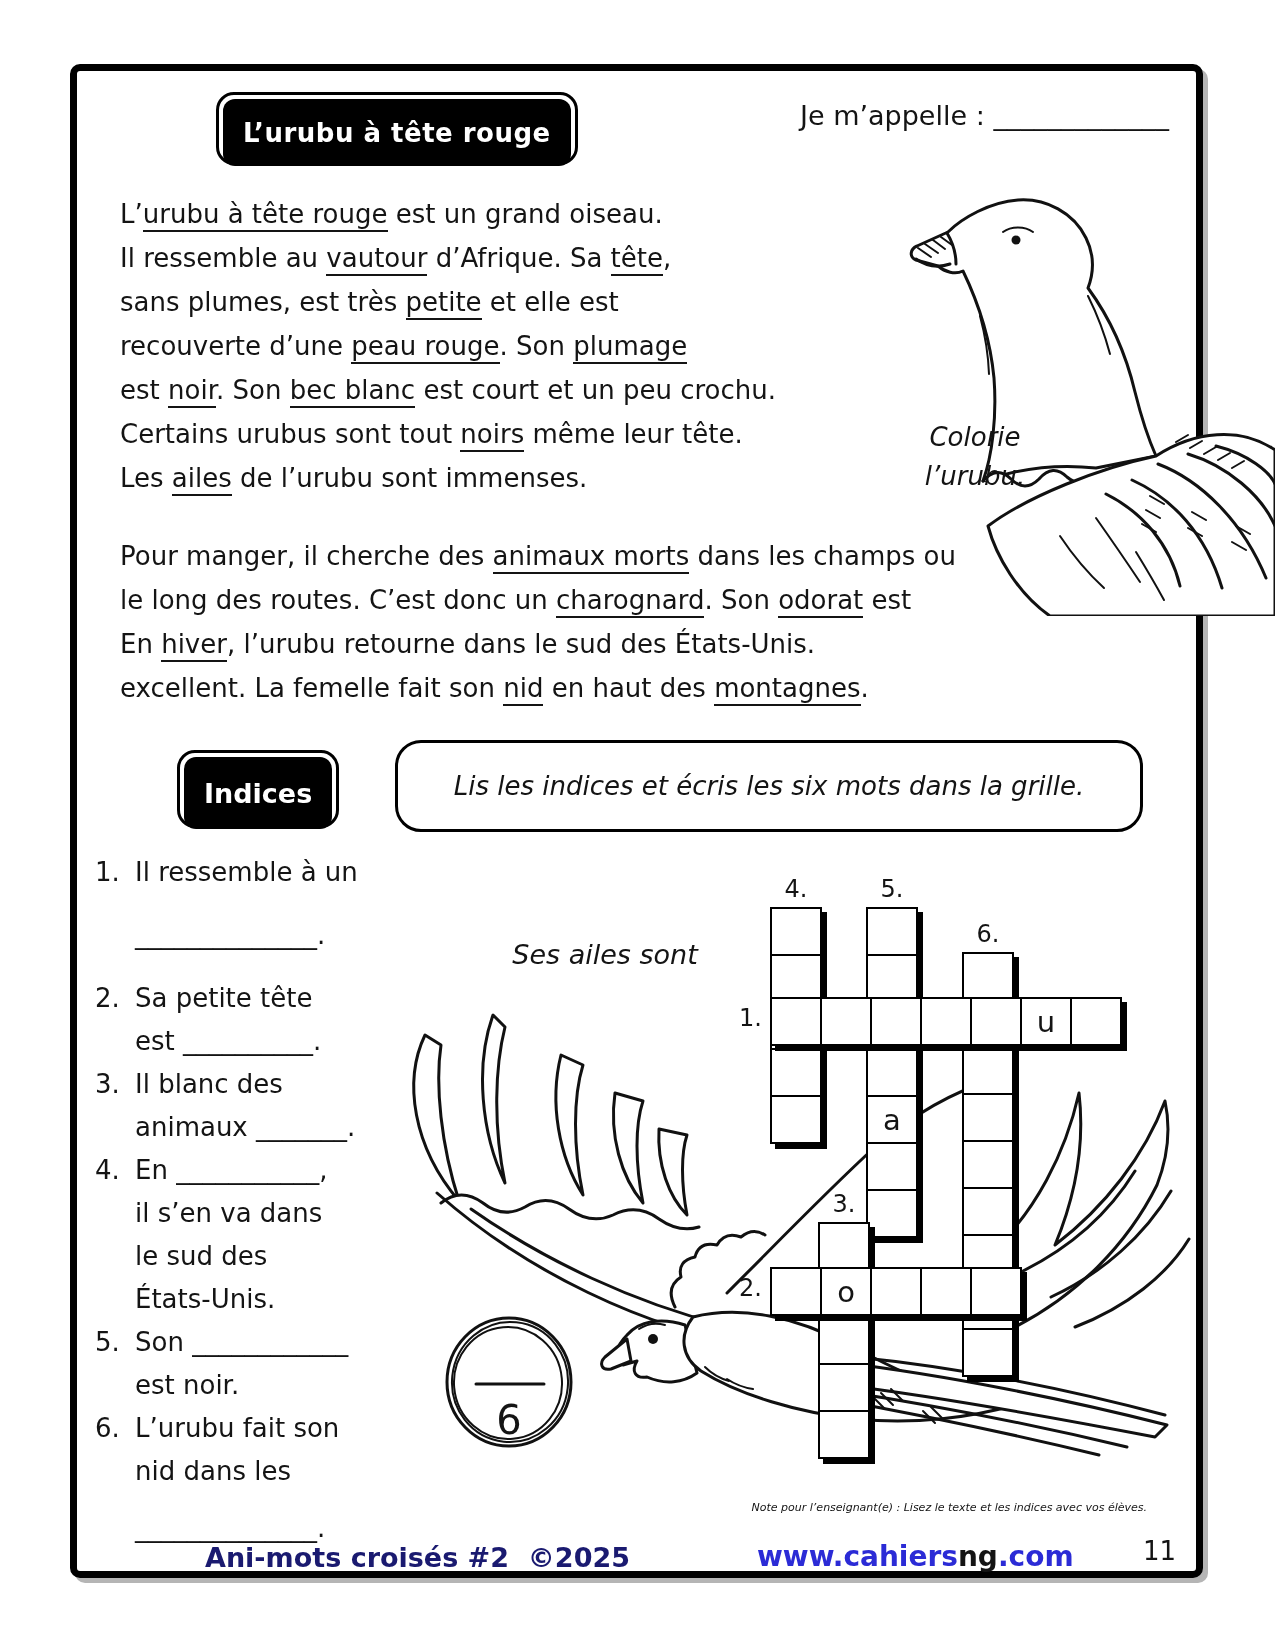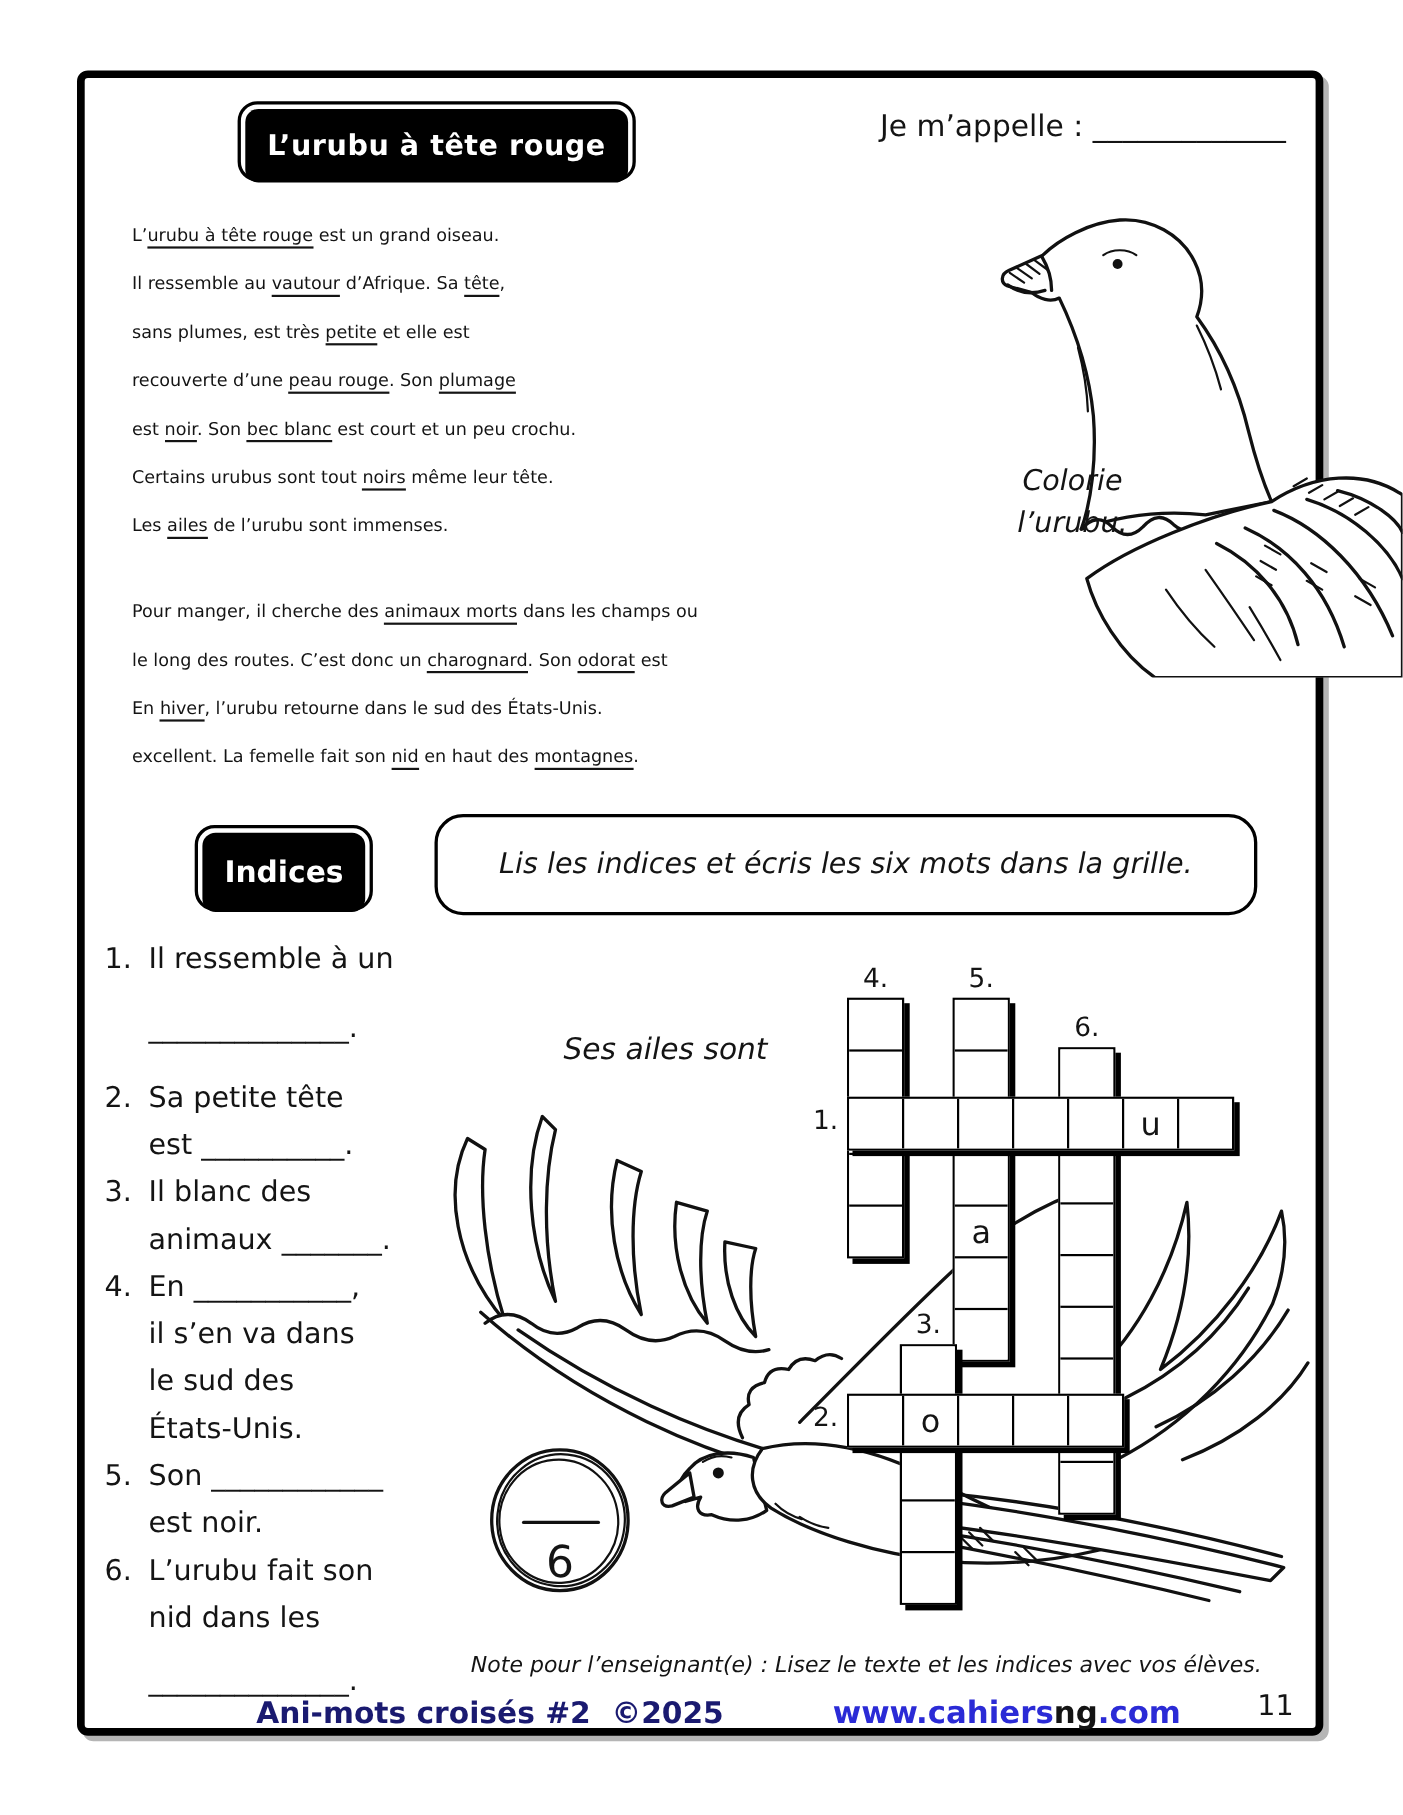--- a/index.html
+++ b/index.html
@@ -15,21 +15,21 @@
   
   .badge{position:absolute;border:3px solid #000;border-radius:18px;background:#fff;padding:4px;z-index:4;}
   .badge-inner{background:#000;color:#fff;border-radius:12px;font-weight:bold;
     display:flex;align-items:center;justify-content:center;height:100%;padding:4px 20px;white-space:nowrap;}
   #title-badge{left:216px;top:92px;height:73px;box-sizing:border-box;}
   #title-badge .badge-inner{font-size:26px;letter-spacing:.5px;}
   #indices-badge{left:177px;top:750px;height:78px;box-sizing:border-box;}
   #indices-badge .badge-inner{font-size:27px;}
   #name-line{position:absolute;left:800px;top:100px;font-size:27px;white-space:nowrap;z-index:4;}
   
-  .para{position:absolute;font-size:16px;line-height:44px;z-index:4;}
+  .para{position:absolute;font-size:26px;line-height:44px;z-index:4;}
   .tline{white-space:nowrap;}
   .u{border-bottom:2.5px solid #141414;padding-bottom:1px;}
   #para1{left:120px;top:192px;}
   #para2{left:120px;top:534px;}
   #portrait-caption{position:absolute;left:895px;top:418px;width:160px;text-align:center;
     font-style:italic;font-size:26px;line-height:39px;z-index:6;}
   #instruction-box{position:absolute;left:395px;top:740px;width:748px;height:92px;
     border:3px solid #000;border-radius:26px;display:flex;align-items:center;justify-content:center;
     font-style:italic;font-size:26px;background:#fff;z-index:4;box-sizing:border-box;}
   
@@ -51,22 +51,22 @@
   .word.h .cell + .cell{border-left:2px solid #000;}
   .word.v .cell + .cell{border-top:2px solid #000;}
   .wlabel{position:absolute;font-size:24px;text-align:center;z-index:3;}
   .wlabel.h{text-align:right;}
   
   #score{position:absolute;left:440px;top:1312px;z-index:3;}
   
   #flying-vulture{position:absolute;left:375px;top:995px;z-index:1;pointer-events:none;}
   #portrait-vulture{position:absolute;left:900px;top:196px;z-index:5;pointer-events:none;}
   
-  #teacher-note{position:absolute;right:128px;top:1501px;font-size:20px;font-style:italic;z-index:4;white-space:nowrap;}
-  #footer-series{position:absolute;left:205px;top:1542px;font-size:27px;font-weight:bold;z-index:4;white-space:nowrap;margin-left:28px;}
+  #teacher-note{position:absolute;right:128px;top:1501px;font-size:11px;font-style:italic;z-index:4;white-space:nowrap;}
+  #footer-series{position:absolute;left:205px;top:1542px;font-size:27px;font-weight:bold;z-index:4;white-space:nowrap;}
   #footer-site{position:absolute;left:757px;top:1540px;font-size:28px;font-weight:bold;z-index:4;white-space:nowrap;}
   #page-number{position:absolute;left:1143px;top:1536px;font-size:26px;z-index:4;}
   svg{display:block;}
   .ln{fill:none;stroke:#111;stroke-width:3;stroke-linecap:round;stroke-linejoin:round;}
   .lnw{fill:#fff;stroke:#111;stroke-width:3;stroke-linecap:round;stroke-linejoin:round;}
   .th{stroke-width:2;}
 </style>
 </head>
 <body>
 

